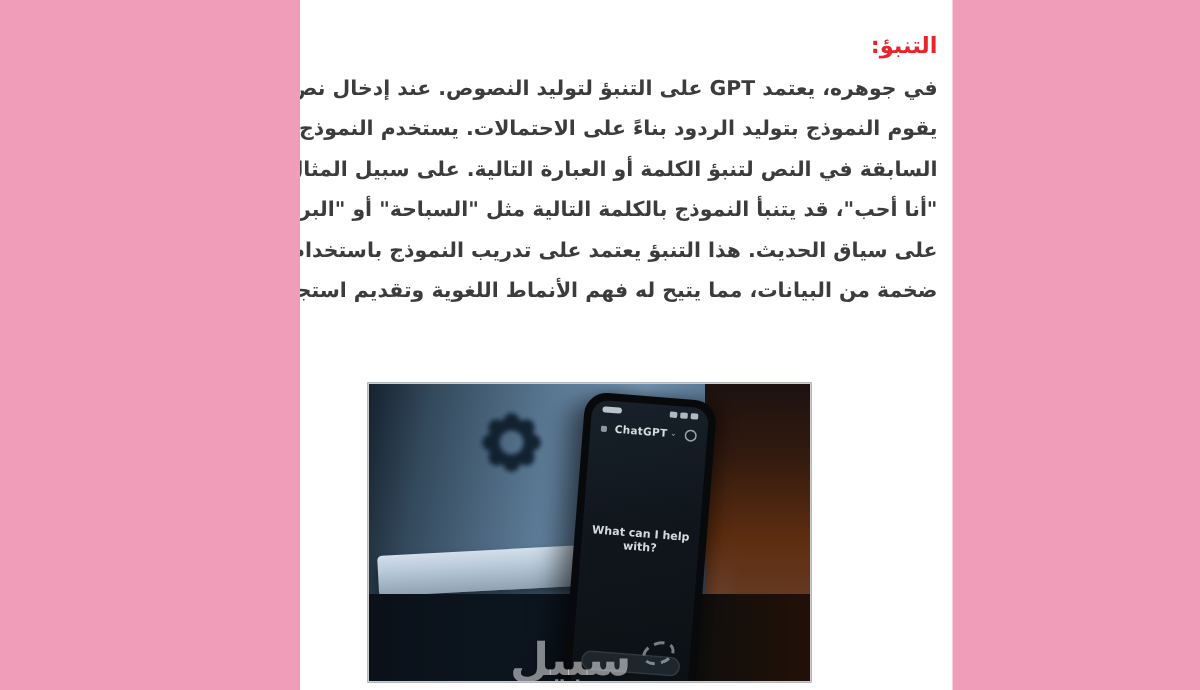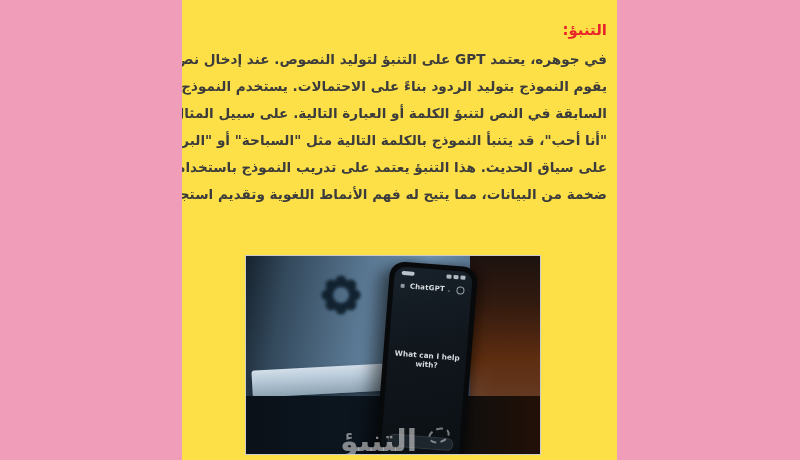--- a/index.html
+++ b/index.html
@@ -7,23 +7,23 @@
   body { font-family: "DejaVu Sans", sans-serif; overflow: hidden; }
 
   .page {
     position: relative;
     width: 800px; height: 460px;
     background: #f09db9;
   }
 
   .panel {
     position: absolute;
-    left: 182px; top: 0;
+    left: 200px; top: 0;
     width: 435px; height: 460px;
-    background: #fde047;
+    background: #ffffff;
     overflow: hidden;
   }
 
   .article {
     direction: rtl;
     padding: 20px 10px 0 10px;
   }
   .article-title {
     color: #e8252b;
     font-size: 15px;
@@ -220,16 +220,16 @@
           
           
           
           
           
         </div>
       </div>
     </div>
 
     <div class="scribble"></div>
-    <div class="watermark">التنبؤ</div>
+    <div class="watermark">سبيل</div>
   </div>
 
 </div>
 
 </body></html>

